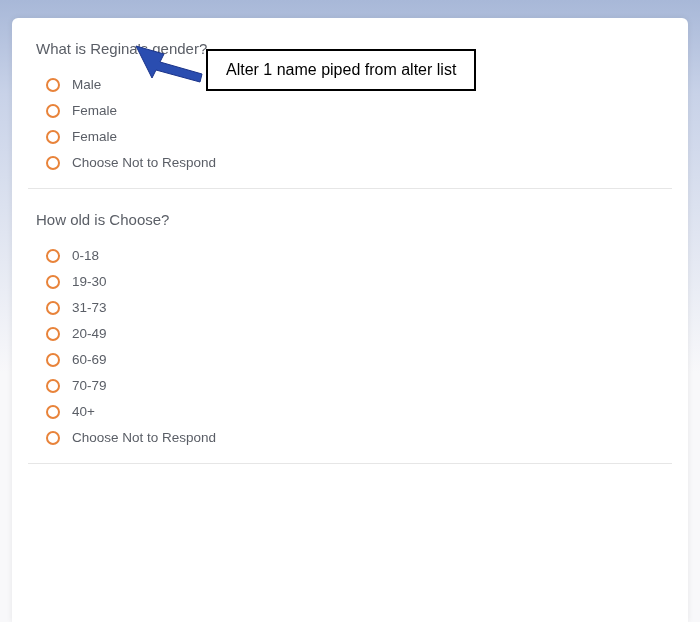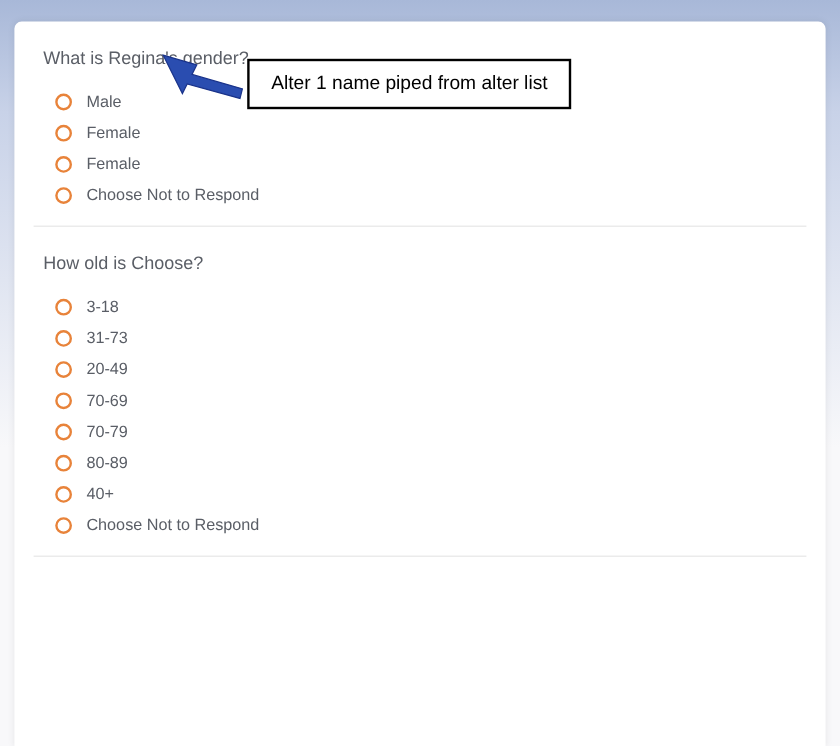--- a/index.html
+++ b/index.html
@@ -99,41 +99,41 @@
     </div>
   </div>
 
   <hr class="divider">
 
   <div class="question-block">
     <div class="question-title">How old is Choose?</div>
     <div class="options">
       <div class="option-row">
         <span class="radio-circle"></span>
-        <span class="option-label">3-18</span>
+        <span class="option-label">0-18</span>
+      </div>
+      <div class="option-row">
+        <span class="radio-circle"></span>
+        <span class="option-label">19-30</span>
       </div>
       <div class="option-row">
         <span class="radio-circle"></span>
         <span class="option-label">31-73</span>
       </div>
       <div class="option-row">
         <span class="radio-circle"></span>
         <span class="option-label">20-49</span>
       </div>
       <div class="option-row">
         <span class="radio-circle"></span>
-        <span class="option-label">70-69</span>
+        <span class="option-label">60-69</span>
       </div>
       <div class="option-row">
         <span class="radio-circle"></span>
         <span class="option-label">70-79</span>
-      </div>
-      <div class="option-row">
-        <span class="radio-circle"></span>
-        <span class="option-label">80-89</span>
       </div>
       <div class="option-row">
         <span class="radio-circle"></span>
         <span class="option-label">40+</span>
       </div>
       <div class="option-row">
         <span class="radio-circle"></span>
         <span class="option-label">Choose Not to Respond</span>
       </div>
     </div>

